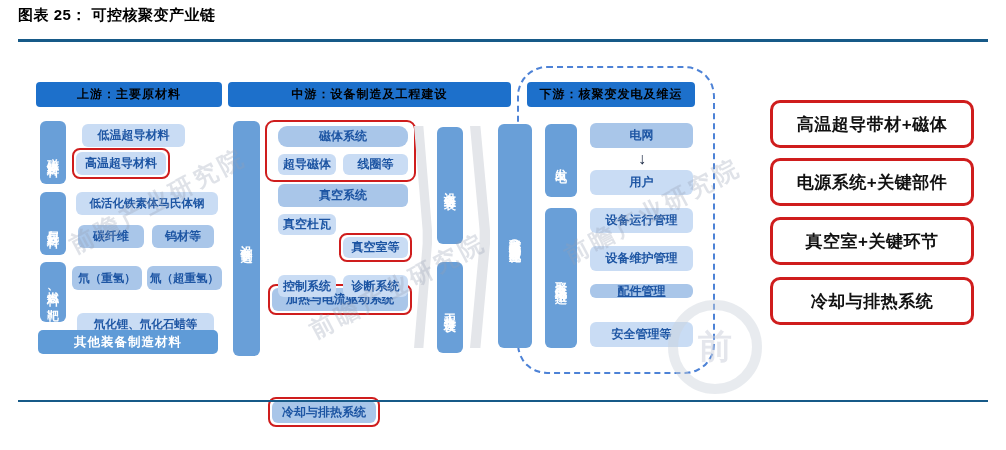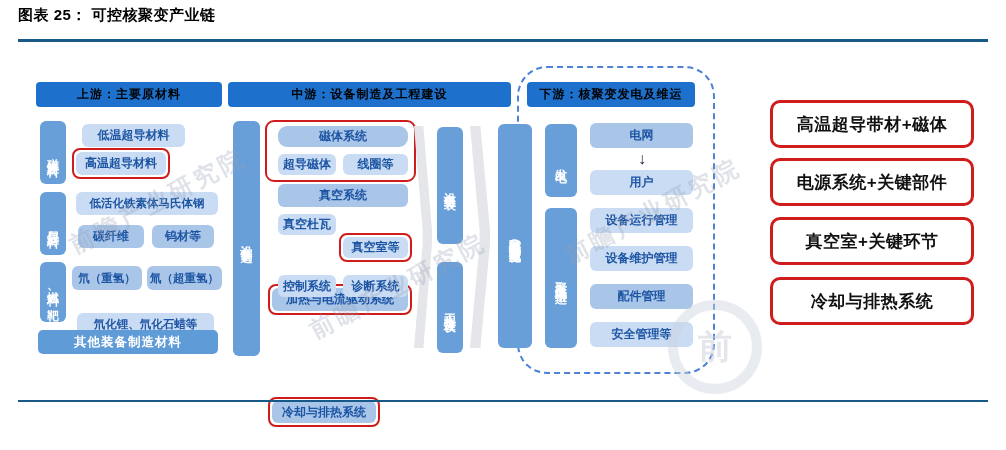--- a/index.html
+++ b/index.html
@@ -102,21 +102,21 @@
   <div class="vbar" style="left:498px;top:124px;width:34px;height:224px;letter-spacing:1px;">核聚变电场运营（尚未商业化）</div>
   <div class="vbar" style="left:545px;top:124px;width:32px;height:73px;">发电</div>
   <div class="vbar" style="left:545px;top:208px;width:32px;height:140px;">聚变电场维运</div>
 
   <div class="box md" style="left:590px;top:123px;width:103px;height:25px;">电网</div>
   <div class="darrow" style="left:632px;top:148px;width:20px;height:22px;">↓</div>
   <div class="box lt" style="left:590px;top:170px;width:103px;height:25px;">用户</div>
 
   <div class="box lt" style="left:590px;top:208px;width:103px;height:25px;">设备运行管理</div>
   <div class="box lt" style="left:590px;top:246px;width:103px;height:25px;">设备维护管理</div>
-  <div class="box md" style="left:590px;top:284px;width:103px;height:25px;">配件管理</div>
+  <div class="box md" style="left:590px;top:284px;width:103px;height:14px;text-decoration:underline;">配件管理</div>
   <div class="box lt" style="left:590px;top:322px;width:103px;height:25px;">安全管理等</div>
 
   <div class="note" style="top:100px;">高温超导带材+磁体</div>
   <div class="note" style="top:158px;">电源系统+关键部件</div>
   <div class="note" style="top:217px;">真空室+关键环节</div>
   <div class="note" style="top:277px;">冷却与排热系统</div>
 
   <div class="rule-bottom"></div>
 
 </div>

